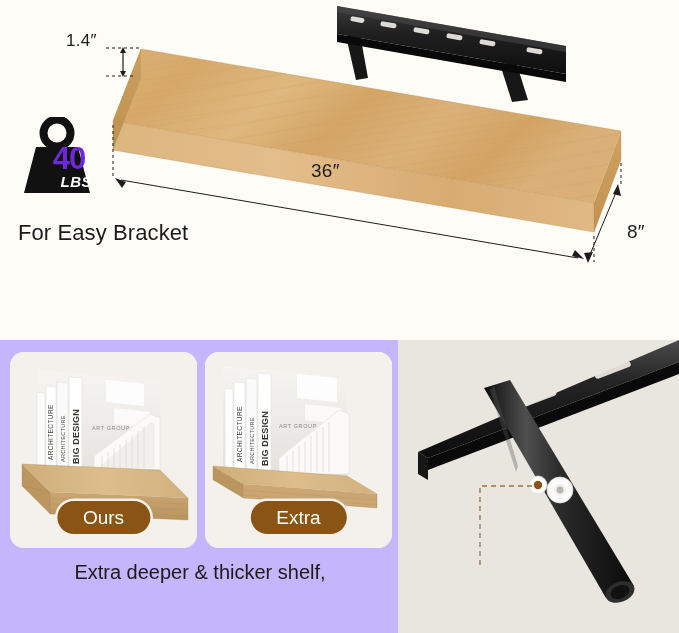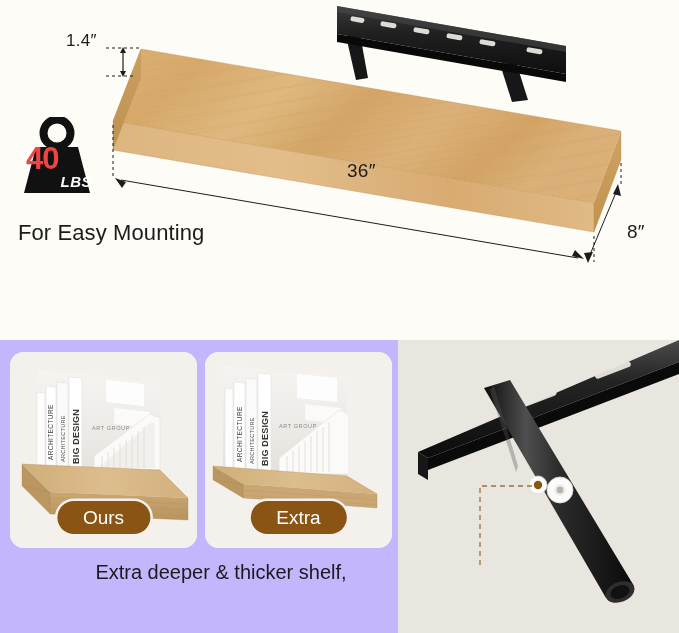--- a/index.html
+++ b/index.html
@@ -25,28 +25,28 @@
 
   
   .dim{
     position:absolute;
     color:#1c1c1c;
     font-family:"Liberation Sans", sans-serif;
     white-space:nowrap;
     text-align:center;
   }
   .dim-14{left:66px;top:31px;font-size:17px;letter-spacing:.3px;}
-  .dim-36{left:311px;top:160px;font-size:19px;letter-spacing:.3px;margin-left:36px;}
+  .dim-36{left:311px;top:160px;font-size:19px;letter-spacing:.3px;}
   .dim-8{left:627px;top:221px;font-size:19px;letter-spacing:.3px;}
 
   
   .weight-badge{position:absolute;left:22px;top:117px;width:70px;height:78px;}
   .wb-num{
-    position:absolute;left:4px;top:26px;width:70px;text-align:left;
-    color:#ef4444;font-size:31px;font-weight:bold;line-height:1;
+    position:absolute;left:12px;top:26px;width:70px;text-align:center;
+    color:#6d28d9;font-size:31px;font-weight:bold;line-height:1;
     font-family:"Liberation Sans", sans-serif;letter-spacing:-1px;
   }
   .wb-lbs{
     position:absolute;left:0;top:57px;width:70px;text-align:right;
     color:#fff;font-size:15px;font-weight:bold;line-height:1;
     font-family:"Liberation Sans", sans-serif;letter-spacing:.5px;font-style:italic;
   }
 
   
   .headline{
@@ -75,21 +75,21 @@
   .badge-pill{
     position:absolute;bottom:14px;left:50%;transform:translateX(-50%);
     background:#8a5414;color:#fff;border-radius:20px;
     padding:5px 26px;font-size:19px;line-height:23px;
     white-space:nowrap;
     box-shadow:0 0 0 2.5px #f4f1ec;
   }
 
   .cmp-caption{
     position:absolute;left:0;top:218px;width:400px;text-align:center;
-    font-size:20px;line-height:28px;color:#1b1b1b;padding-left:21px;
+    font-size:20px;line-height:28px;color:#1b1b1b;
   }
   .cmp-caption div{white-space:nowrap;}
 
   
   .bracket-detail{position:absolute;left:398px;top:0;width:281px;height:293px;}
   .bd-svg{position:absolute;left:0;top:0;}
 </style>
 </head>
 <body>
 
@@ -204,21 +204,21 @@
     <div class="weight-badge">
       <svg width="70" height="78" viewBox="0 0 70 78">
         <circle cx="35" cy="16" r="13.5" fill="none" stroke="#111" stroke-width="8"></circle>
         <path d="M14,30 L56,30 L68,76 L2,76 Z" fill="#111"></path>
       </svg>
       <div class="wb-num">40</div>
       <div class="wb-lbs">LBS</div>
     </div>
 
     <div class="headline">
-      <div>For Easy Mounting</div>
+      <div>For Easy Bracket</div>
     </div>
   </div>
 
   <div class="bottom-panel">
 
     <div class="cmp-card cmp-ours">
       <svg class="scene" width="187" height="196" viewBox="0 0 187 196">
         <defs>
           <linearGradient id="wallO" x1="0" y1="0" x2="0" y2="1">
             <stop offset="0" stop-color="#f6f4f1"></stop>

